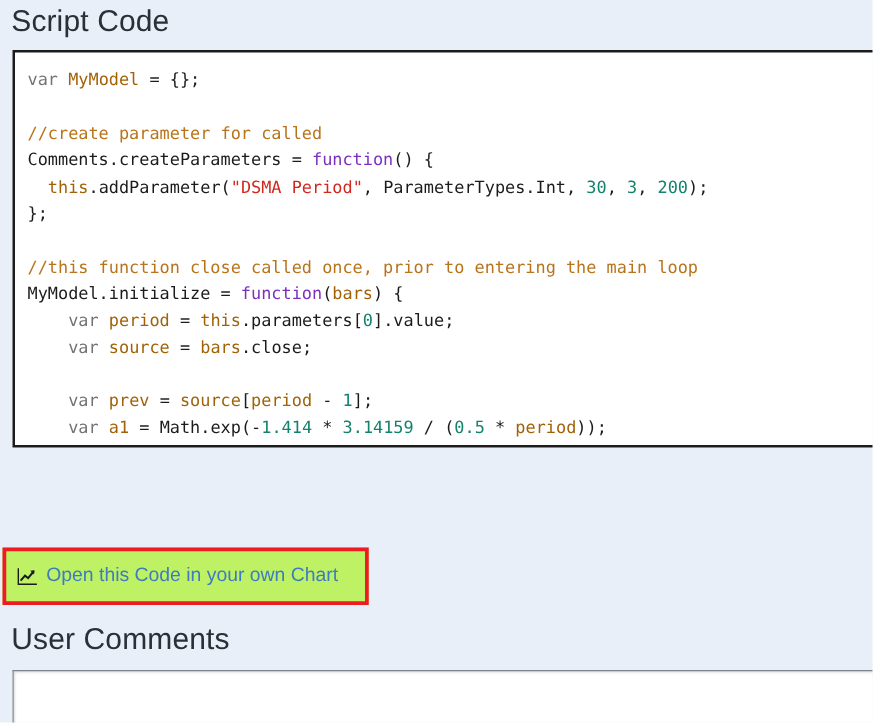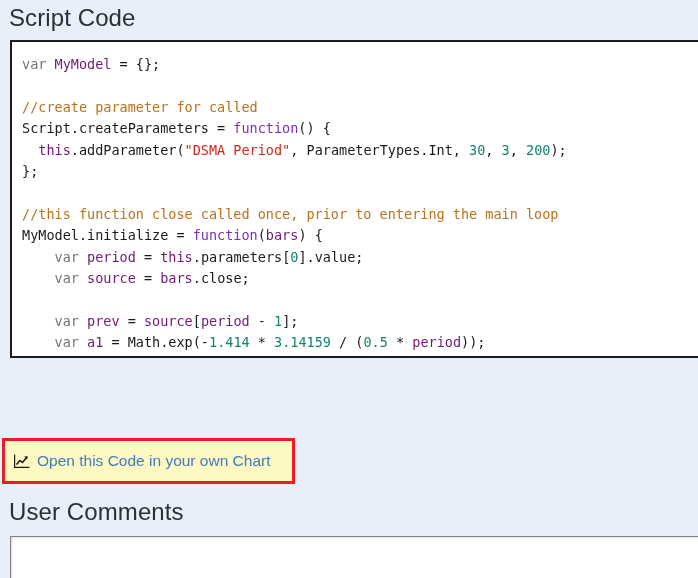--- a/index.html
+++ b/index.html
@@ -65,35 +65,35 @@
     font-family: "DejaVu Sans Mono", "Liberation Mono", monospace;
     font-size: 13.5px;
     line-height: 21.4px;
     color: #1b1b1b;
     white-space: pre;
     tab-size: 4;
   }
 
   .tok-kw      { color: #737373; }          
   .tok-fn      { color: #7b2fbe; }          
-  .tok-ident   { color: #701a75; }          
+  .tok-ident   { color: #a16207; }          
   .tok-str     { color: #d1281e; }          
   .tok-num     { color: #13836e; }          
   .tok-com     { color: #b8731b; }          
   .tok-plain   { color: #1b1b1b; }
 
   
   .link-highlight {
     position: absolute;
     left: 2px;
     top: 438px;
     width: 293px;
     height: 46px;
     border: 3px solid #ef1b24;
-    background: #fef9c3;
+    background: #bef264;
     box-sizing: border-box;
   }
 
   .chart-link {
     position: absolute;
     left: 9px;
     top: 11px;
     display: flex;
     align-items: center;
     gap: 7px;
@@ -142,21 +142,21 @@
 <body>
 
 <div class="page">
 
   <h2 id="script-code-heading" class="section-heading">Script Code</h2>
 
   <div class="code-block">
     <pre class="code-pre"><span class="tok-kw">var</span> <span class="tok-ident">MyModel</span> <span class="tok-plain">= {};</span>
 
 <span class="tok-com">//create parameter for called</span>
-<span class="tok-plain">Script.createParameters = </span><span class="tok-fn">function</span><span class="tok-plain">() {</span>
+<span class="tok-plain">Comments.createParameters = </span><span class="tok-fn">function</span><span class="tok-plain">() {</span>
 <span class="tok-plain">  </span><span class="tok-ident">this</span><span class="tok-plain">.addParameter(</span><span class="tok-str">"DSMA Period"</span><span class="tok-plain">, ParameterTypes.Int, </span><span class="tok-num">30</span><span class="tok-plain">, </span><span class="tok-num">3</span><span class="tok-plain">, </span><span class="tok-num">200</span><span class="tok-plain">);</span>
 <span class="tok-plain">};</span>
 
 <span class="tok-com">//this function close called once, prior to entering the main loop</span>
 <span class="tok-plain">MyModel.initialize = </span><span class="tok-fn">function</span><span class="tok-plain">(</span><span class="tok-ident">bars</span><span class="tok-plain">) {</span>
 <span class="tok-plain">    </span><span class="tok-kw">var</span> <span class="tok-ident">period</span> <span class="tok-plain">= </span><span class="tok-ident">this</span><span class="tok-plain">.parameters[</span><span class="tok-num">0</span><span class="tok-plain">].value;</span>
 <span class="tok-plain">    </span><span class="tok-kw">var</span> <span class="tok-ident">source</span> <span class="tok-plain">= </span><span class="tok-ident">bars</span><span class="tok-plain">.close;</span>
 
 <span class="tok-plain">    </span><span class="tok-kw">var</span> <span class="tok-ident">prev</span> <span class="tok-plain">= </span><span class="tok-ident">source</span><span class="tok-plain">[</span><span class="tok-ident">period</span> <span class="tok-plain">- </span><span class="tok-num">1</span><span class="tok-plain">];</span>
 <span class="tok-plain">    </span><span class="tok-kw">var</span> <span class="tok-ident">a1</span> <span class="tok-plain">= Math.exp(-</span><span class="tok-num">1.414</span> <span class="tok-plain">* </span><span class="tok-num">3.14159</span> <span class="tok-plain">/ (</span><span class="tok-num">0.5</span> <span class="tok-plain">* </span><span class="tok-ident">period</span><span class="tok-plain">));</span></pre>

